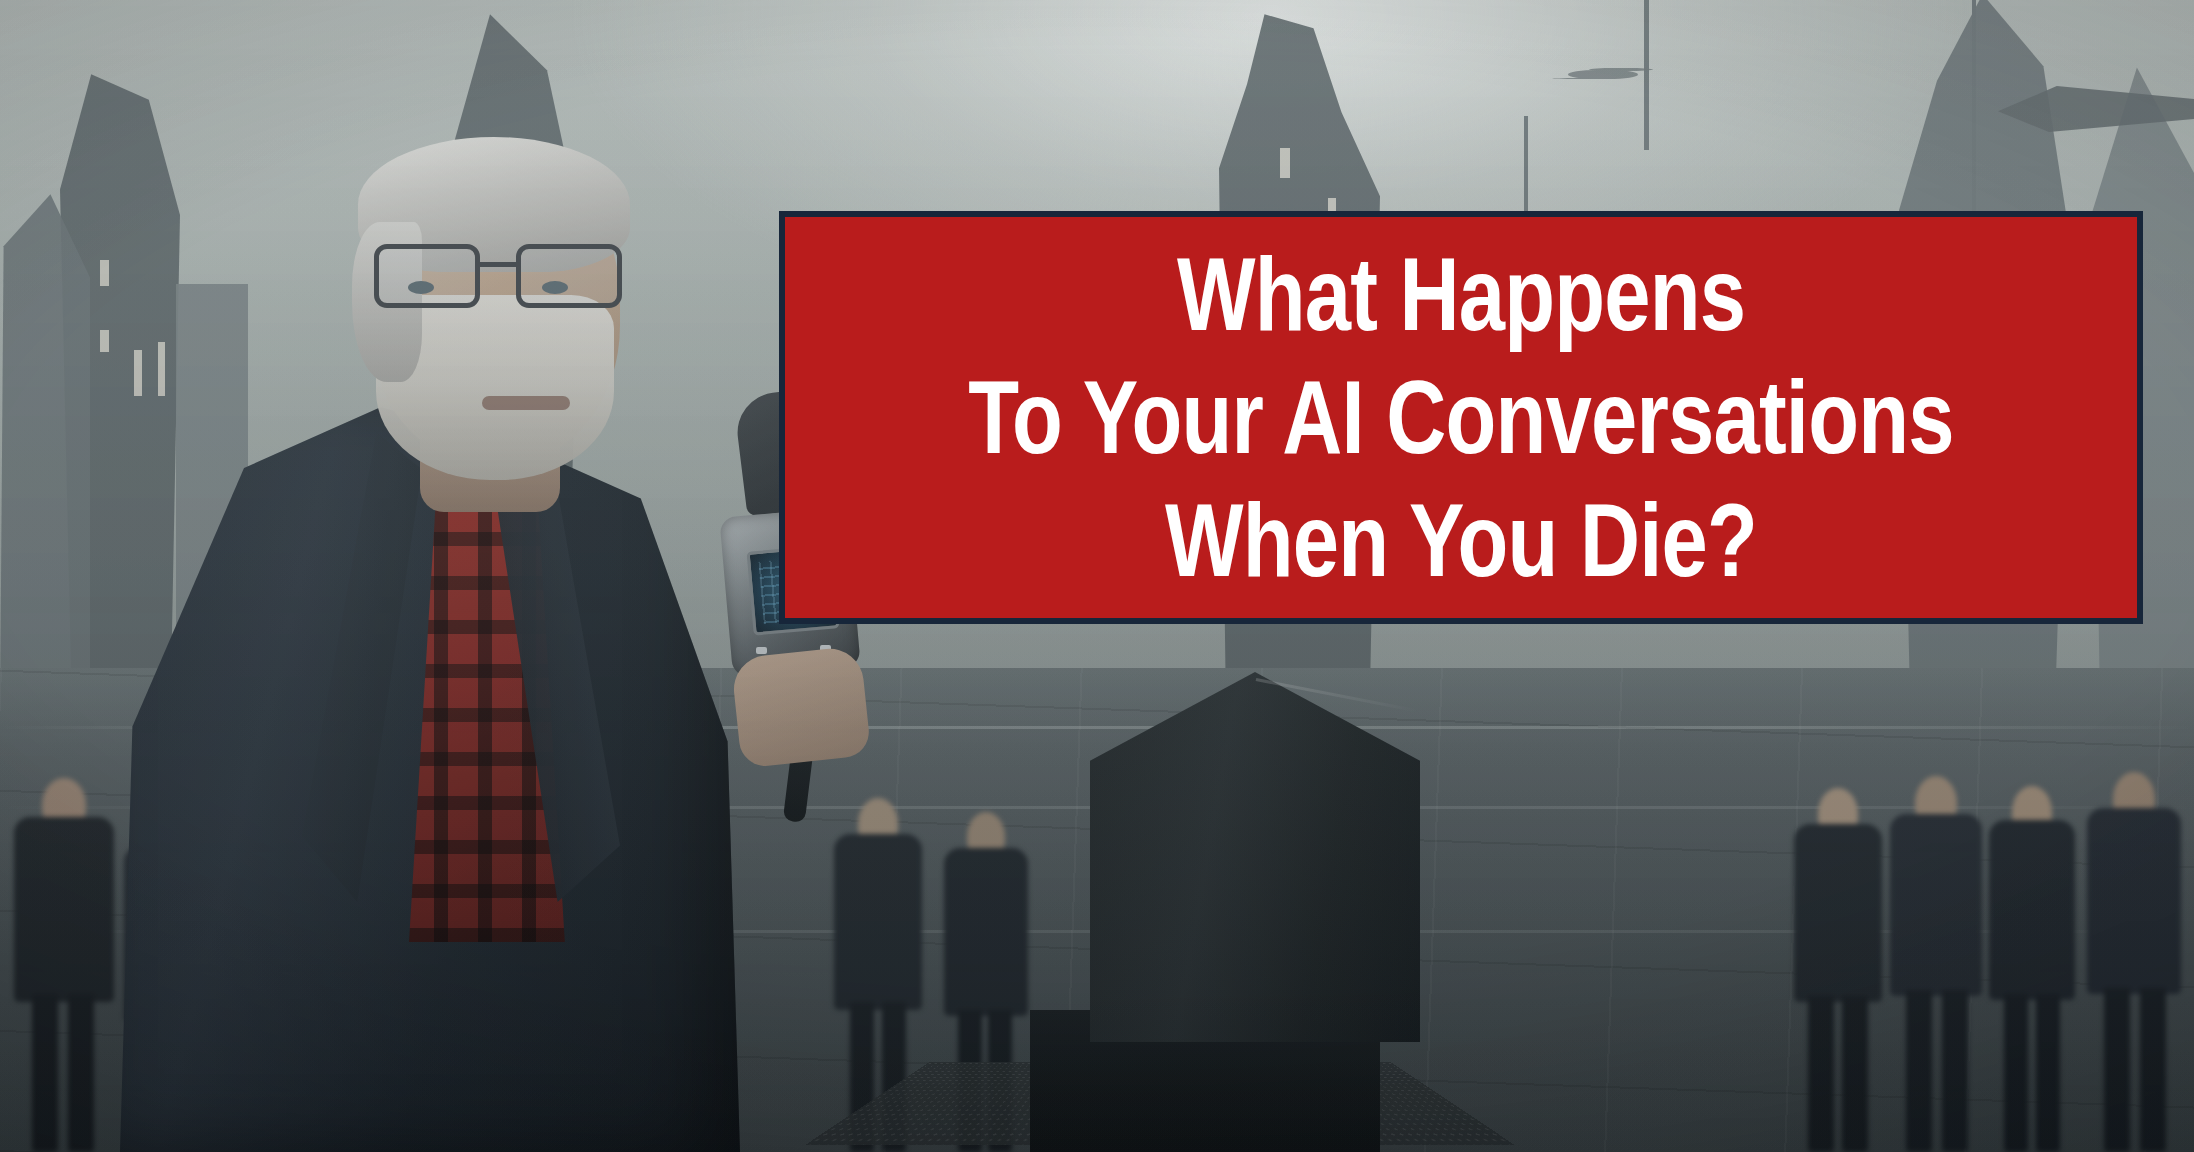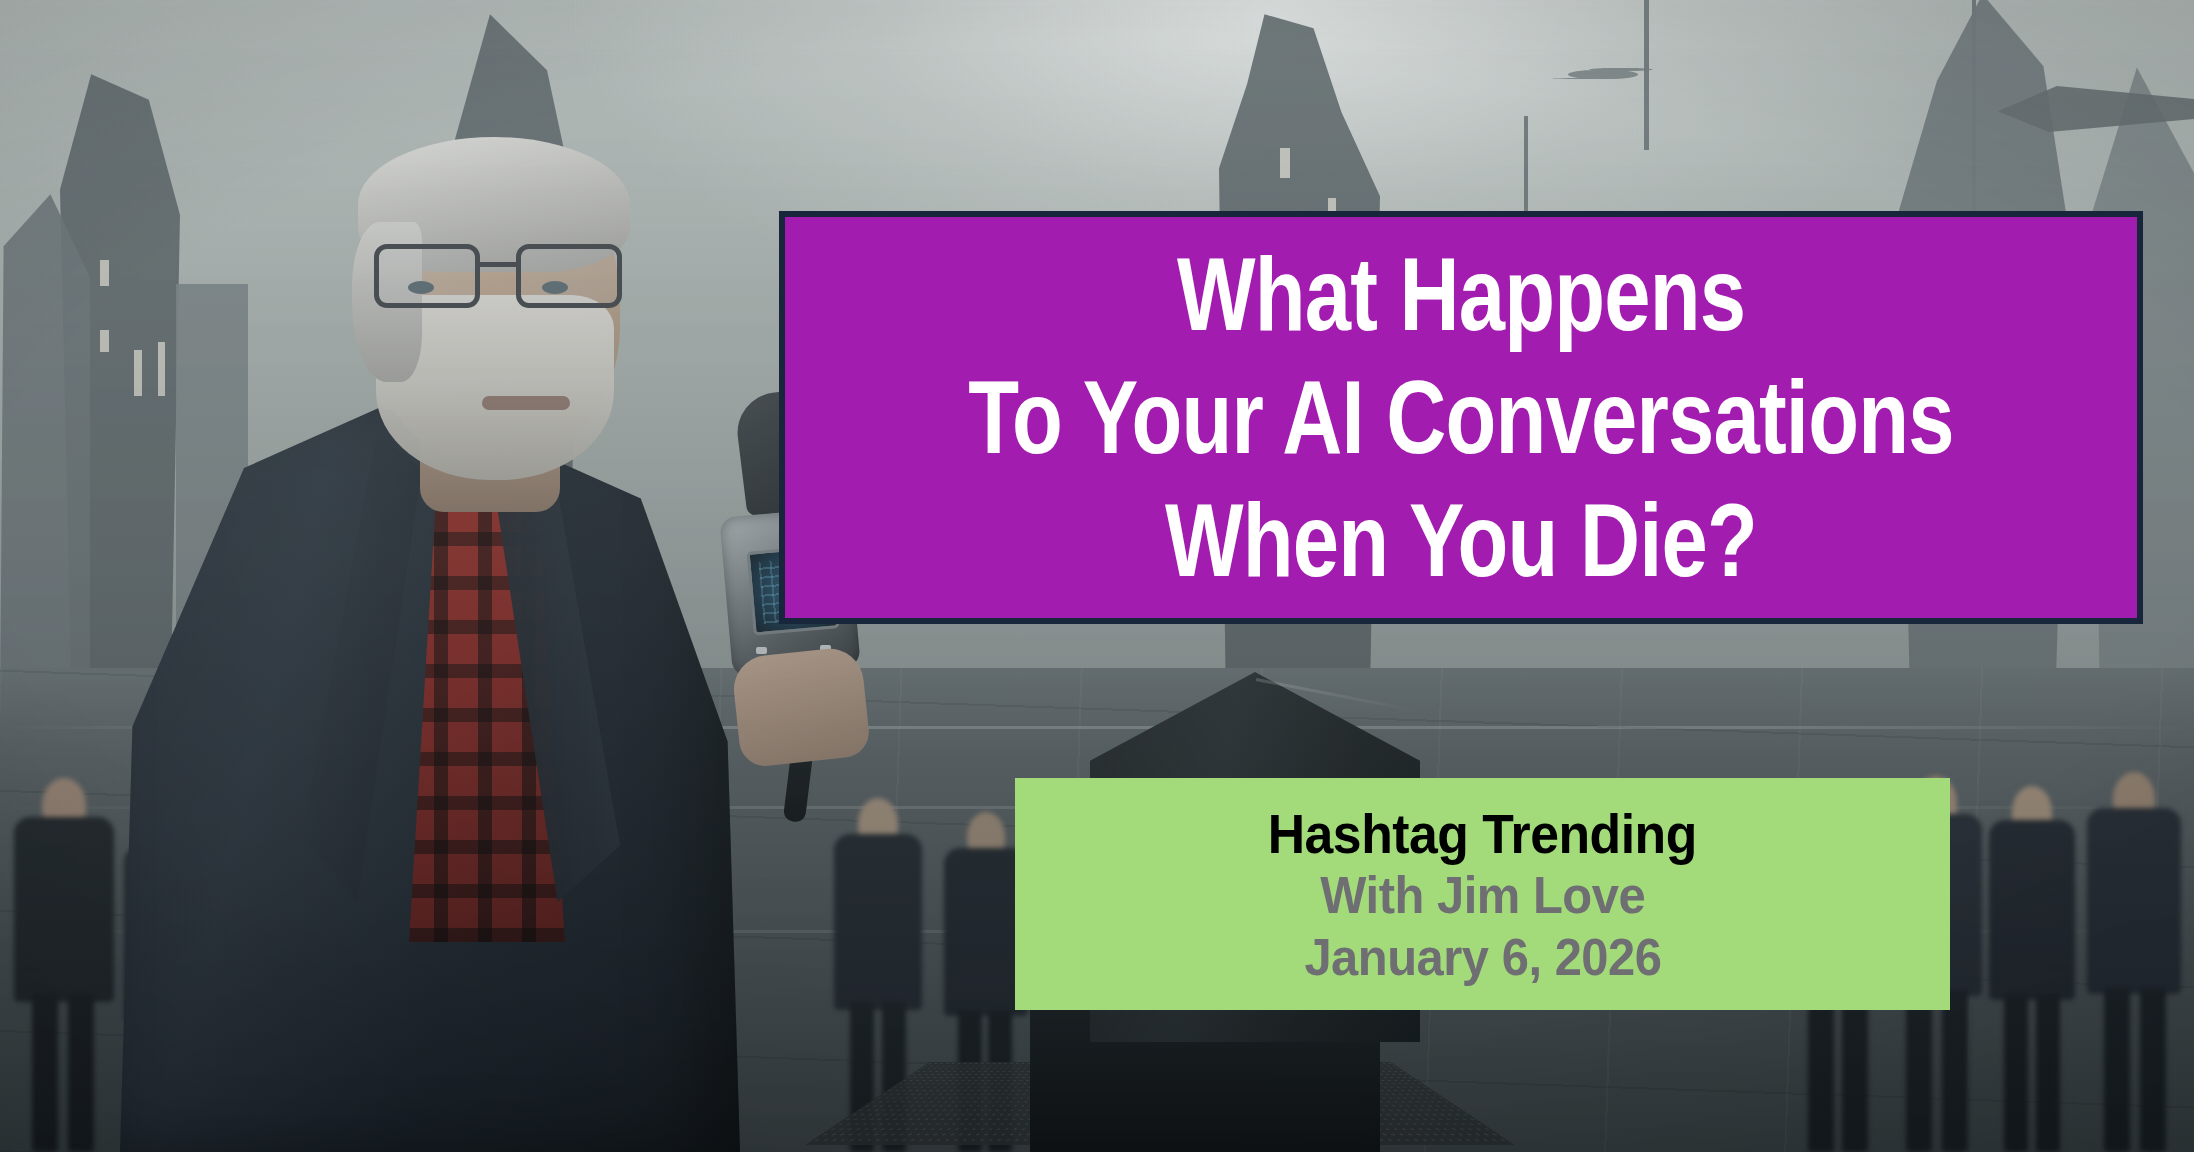--- a/index.html
+++ b/index.html
@@ -210,21 +210,21 @@
   .haze {
     position:absolute; inset:0;
     background:linear-gradient(180deg, rgba(200,208,206,.10) 0%, rgba(160,172,172,.12) 48%, rgba(40,48,52,.10) 100%);
     pointer-events:none;
   }
 
   
   .title-card {
     position:absolute;
     left:779px; top:211px; width:1364px; height:413px;
-    background:#a21caf;
+    background:#b91c1c;
     border:6px solid #17263a;
     display:flex; flex-direction:column;
     align-items:center; justify-content:center;
     padding:15px 10px;
   }
   .title-line {
     color:#ffffff;
     font-family:"Liberation Sans Narrow","Liberation Sans", sans-serif;
     font-weight:bold;
     font-size:104px;
@@ -387,19 +387,14 @@
     <div class="haze"></div>
     <div class="grade"></div>
   </div>
 
   <div class="title-card">
     <div class="title-line">What Happens</div>
     <div class="title-line">To Your AI Conversations</div>
     <div class="title-line">When You Die?</div>
   </div>
 
-  <div class="green-card">
-    <div class="gc-show">Hashtag Trending</div>
-    <div class="gc-host">With Jim Love</div>
-    <div class="gc-date">January 6, 2026</div>
-  </div>
 
 </div>
 
 </body></html>

